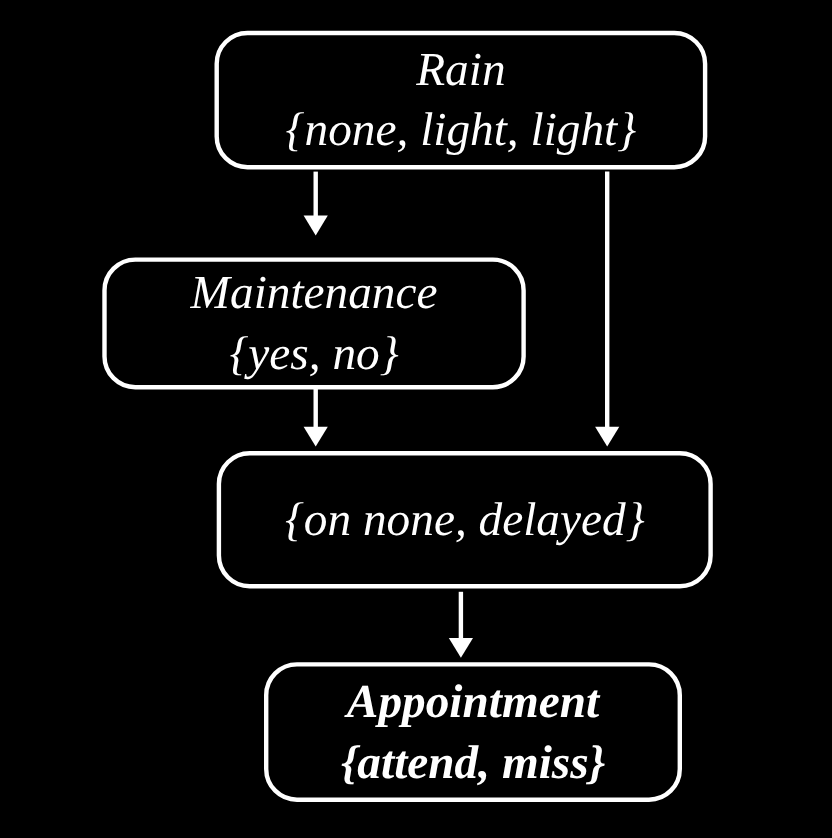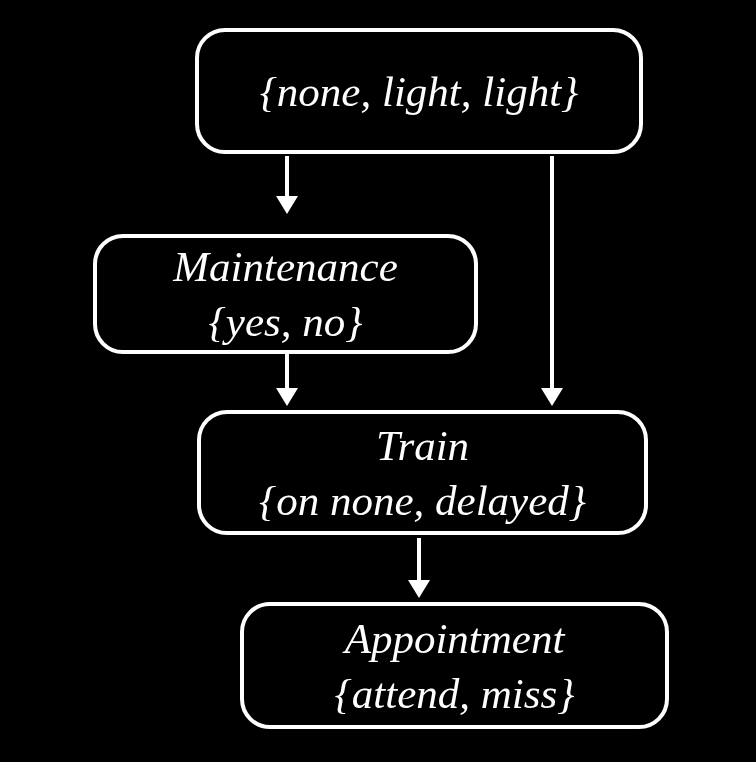--- a/index.html
+++ b/index.html
@@ -35,21 +35,21 @@
     color: #ffffff;
     font-style: italic;
     font-size: 43px;
     line-height: 55px;
     text-align: center;
     white-space: nowrap;
   }
   .node-rain        { left: 195px; top:  28px; width: 448px; height: 126px; }
   .node-maintenance { left:  93px; top: 222px; width: 385px; height: 120px; margin-top: 12px; }
   .node-train       { left: 197px; top: 410px; width: 451px; height: 125px; }
-  .node-appointment { left: 240px; top: 602px; width: 429px; height: 127px; }
+  .node-appointment { left: 240px; top: 602px; width: 380px; height: 127px; font-weight: bold; }
   .edge-line {
     stroke: #ffffff;
     stroke-width: 4;
     fill: none;
   }
   .edge-head {
     fill: #ffffff;
     stroke: none;
   }
 </style>
@@ -75,30 +75,30 @@
       <polygon class="edge-head" points="287,406 276,388 298,388"></polygon>
     </g>
 
     <g>
       <line class="edge-line" x1="419" y1="538" x2="419" y2="582"></line>
       <polygon class="edge-head" points="419,598 408,580 430,580"></polygon>
     </g>
   </svg>
 
   <div class="node node-rain">
+    <div>Rain</div>
     <div>{none, light, light}</div>
   </div>
 
   <div class="node node-maintenance">
     <div>Maintenance</div>
     <div>{yes, no}</div>
   </div>
 
   <div class="node node-train">
-    <div>Train</div>
     <div>{on none, delayed}</div>
   </div>
 
   <div class="node node-appointment">
     <div>Appointment</div>
     <div>{attend, miss}</div>
   </div>
 
 </div>
 

